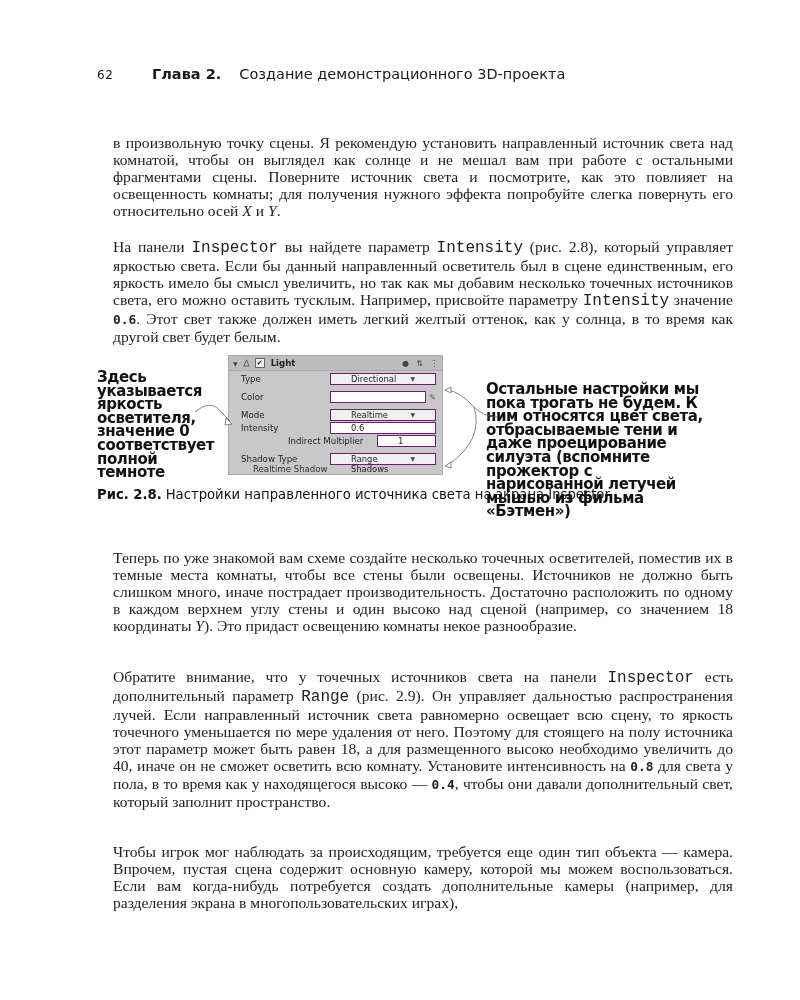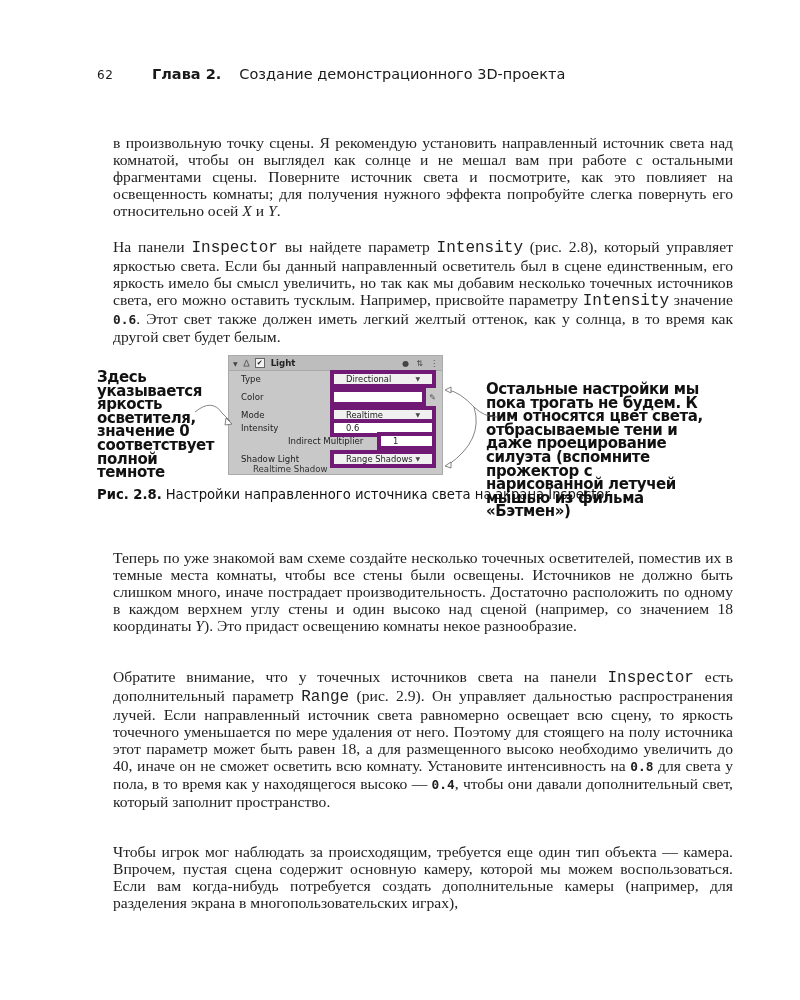--- a/index.html
+++ b/index.html
@@ -31,22 +31,22 @@
     .insp-header { height: 14px; background: #bdbdbd; display: flex; align-items: center;
       padding: 0 4px; border-bottom: 1px solid #a9a9a9; }
     .insp-header .tri { font-size: 6px; margin-right: 4px; color: #444; }
     .insp-header .bulb { width: 9px; height: 8px; margin-right: 4px; }
     .insp-header .chk { width: 8px; height: 8px; background: #f3f3f3; border: 1px solid #666;
       font-size: 7px; line-height: 8px; text-align: center; margin-right: 6px; }
     .insp-header .title { font-weight: bold; flex: 1; }
     .insp-header .hicon { margin-left: 7px; font-size: 8px; color: #444; }
     .insp-row { position: absolute; left: 12px; right: 6px; height: 12px; display: flex; align-items: center; }
     .insp-row .lbl { width: 89px; }
-    .insp-row .fld { flex: 1; height: 10px; background: #f0f0f0; border: 4px solid #701a75;
-      padding: 0 12px; line-height: 10px; display: flex; justify-content: space-between; font-size: 8.4px; }
+    .insp-row .fld { flex: 1; height: 10px; background: #f0f0f0; border: 1px solid #701a75;
+      padding: 0 20px; line-height: 10px; display: flex; justify-content: space-between; font-size: 8.4px; }
     .insp-row .fld.blank { background: #ffffff; }
     .insp-row .arrow { font-size: 6px; color: #444; }
     .insp-row .picker { width: 10px; text-align: right; font-size: 8px; color: #555; }
     .insp-sub { position: absolute; left: 24px; top: 108px; font-size: 8.6px; color: #333; }
 
     .arrow-svg { position: absolute; left: 0; top: 0; width: 800px; height: 1000px; pointer-events: none; }
 
     .fig-caption { position: absolute; left: 97px; top: 487px; font-family: "DejaVu Sans", sans-serif;
       font-size: 13.2px; color: #111; }
     .fig-caption .num { font-weight: bold; margin-right: 4px; }
@@ -105,21 +105,21 @@
         <span>0.6</span>
       </span>
   </div>
   <div class="insp-row" style="top:79px;margin-left:47px;">
     <span class="lbl">Indirect Multiplier</span>
     <span class="fld blank">
         <span>1</span>
       </span>
   </div>
   <div class="insp-row" style="top:97px;">
-    <span class="lbl">Shadow Light</span>
+    <span class="lbl">Shadow Type</span>
     <span class="fld">
         <span>Range Shadows</span>
         <span class="arrow">▼</span>
       </span>
   </div>
   <div class="insp-sub">Realtime Shadow</div>
 </div>
 
 <svg class="arrow-svg" viewBox="0 0 800 1000">
   <path d="M195 412 Q 212 398 222 413 L 230 421" fill="none" stroke="#666" stroke-width="0.8"></path>

